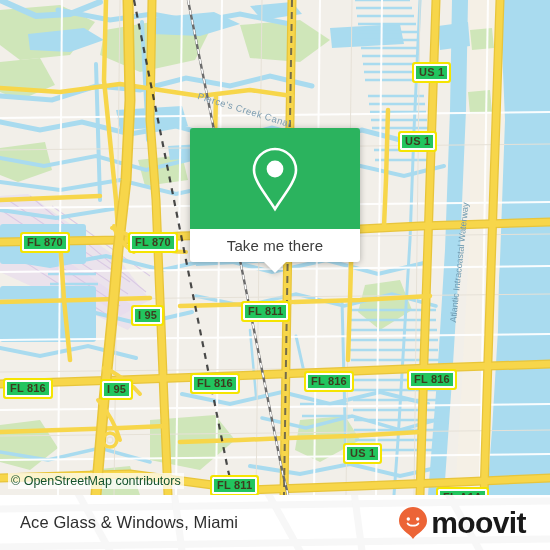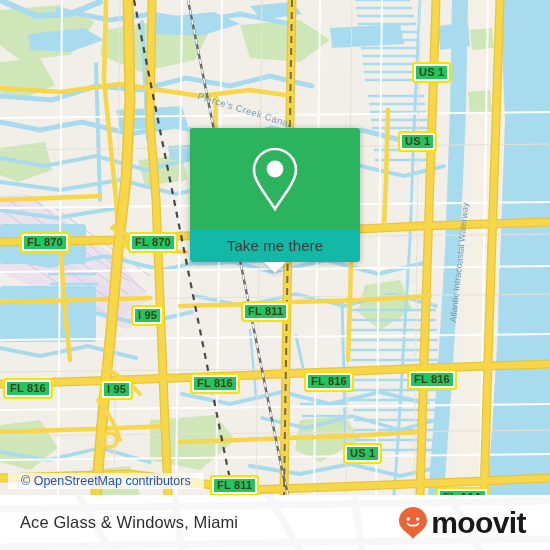--- a/index.html
+++ b/index.html
@@ -57,44 +57,44 @@
     color: #7c9cb0;
     font-size: 9.5px;
     letter-spacing: .4px;
   }
 
   
   #attribution {
     position: absolute;
     left: 8px; bottom: 6px;
     font-size: 12.5px;
-    color: #1d4ed8;
+    color: #14532d;
     background: rgba(255,255,255,.72);
-    padding: 1px 13px;
+    padding: 1px 3px;
     white-space: nowrap;
     font-family: "Liberation Sans", sans-serif;
   }
 
   
   #callout {
     position: absolute;
     left: 190px; top: 128px;
     width: 170px;
     filter: drop-shadow(0 1px 3px rgba(0,0,0,.28));
   }
   #callout-top {
     background: #2bb35e;
     height: 101px;
     border-radius: 3px 3px 0 0;
     display: flex;
     align-items: center;
     justify-content: center;
   }
   #callout-bottom {
-    background: #14b8a6;
+    background: #ffffff;
     height: 33px;
     border-radius: 0 0 3px 3px;
     display: flex;
     align-items: center;
     justify-content: center;
     position: relative;
   }
   #callout-label {
     font-size: 15px;
     color: #3c3c3c;

